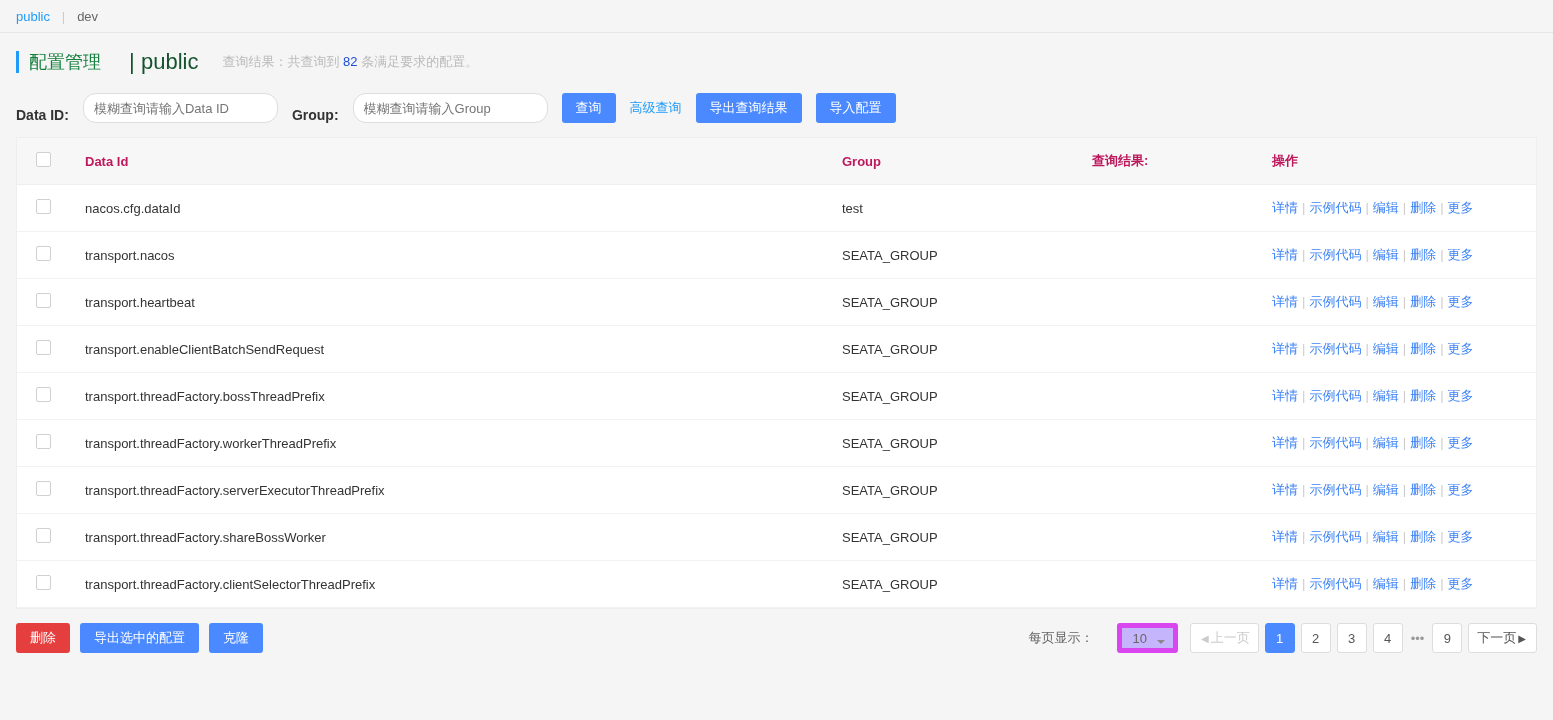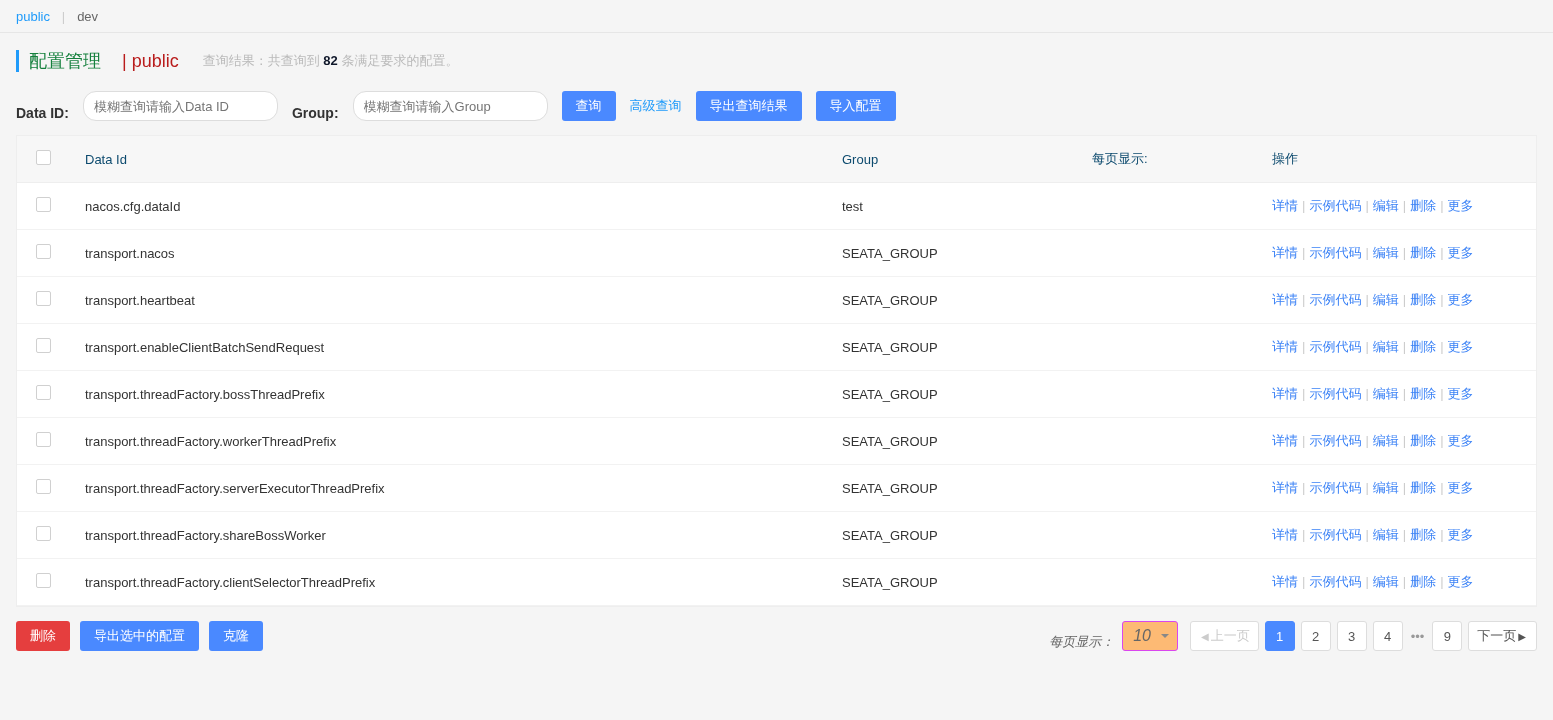--- a/index.html
+++ b/index.html
@@ -6,50 +6,50 @@
 body { font-family: -apple-system, BlinkMacSystemFont, "Segoe UI", "PingFang SC", "Microsoft YaHei", sans-serif; font-size: 14px; color: #333; background: #f5f5f5; }
 
 .tabs { padding: 8px 16px; border-bottom: 1px solid #e6e6e6; }
 .tabs .tab { display: inline-block; margin-right: 8px; font-size: 13px; color: #666; }
 .tabs .tab.active { color: #209bfa; }
 .tabs .sep { color: #ccc; margin-right: 8px; font-size: 13px; }
 
 .header { padding: 16px 16px 4px 16px; display: flex; align-items: center; }
 .header .bar { width: 3px; height: 22px; background: #209bfa; margin-right: 10px; }
 .header .title { font-size: 18px; font-weight: 500; color: #15803d; }
-.header .ns { font-size: 18px; color: #b91c1c; margin-left: 16px; }
+.header .ns { font-size: 22px; color: #14532d; margin-left: 22px; }
 .header .summary { margin-left: 24px; font-size: 13px; color: #bbb; }
-.header .summary b { color: #0f172a; font-weight: 700; }
+.header .summary b { color: #1d4ed8; font-weight: 400; }
 
 .filters { padding: 14px 16px; display: flex; align-items: flex-end; gap: 14px; }
 .filters label { font-size: 14px; font-weight: 600; color: #333; }
 .filters input[type=text] { height: 30px; border: 1px solid #ddd; border-radius: 13px; padding: 0 10px; font-size: 13px; width: 195px; background: #fff; }
 .btn { display: inline-flex; align-items: center; justify-content: center; height: 30px; padding: 12px 14px; border-radius: 3px; border: none; font-size: 13px; cursor: pointer; }
 .btn-primary { background: #4a89ff; color: #fff; }
 .btn-link { background: transparent; color: #209bfa; padding: 0; }
 .btn-danger { background: #e53e3e; color: #fff; }
 
 .table-wrap { margin: 0 16px; background: #fff; border: 1px solid #eee; }
 table { width: 100%; border-collapse: collapse; }
-thead th { text-align: left; font-weight: 400; font-size: 13px; color: #0c4a6e; padding: 14px 16px; background: #f7f7f7; border-bottom: 1px solid #eee; }
+thead th { text-align: left; font-weight: 700; font-size: 13px; color: #be185d; padding: 14px 16px; background: #f7f7f7; border-bottom: 1px solid #eee; }
 tbody td { padding: 14px 16px; font-size: 13px; color: #333; border-bottom: 1px solid #f2f2f2; }
 .chk { width: 15px; height: 15px; border: 1px solid #d0d0d0; border-radius: 2px; display: inline-block; background: #fff; }
 .col-chk { width: 52px; text-align: center; }
 .col-dataid { }
 .col-group { width: 250px; }
 .col-app { width: 180px; }
 .col-ops { width: 280px; }
 .oplink { color: #3b82f6; cursor: pointer; font-size: 13px; }
 .opsep { color: #ccc; margin: 0 4px; }
 
 .footer { padding: 14px 16px; display: flex; align-items: center; justify-content: space-between; }
 .footer .left-btns { display: flex; gap: 10px; }
 .footer .right { display: flex; align-items: center; gap: 12px; }
-.page-size { display: inline-flex; align-items: flex-end; gap: 8px; font-size: 13px; color: #666; font-style: italic; }
-.select { height: 30px; border: 1px solid #d946ef; border-radius: 3px; background: #fdba74; padding: 0 26px 0 10px; font-size: 16px; position: relative; display: inline-flex; align-items: center; min-width: 50px; }
+.page-size { display: inline-flex; align-items: center; gap: 24px; font-size: 13px; color: #666; }
+.select { height: 30px; border: 5px solid #d946ef; border-radius: 3px; background: #c4b5fd; padding: 0 26px 0 10px; font-size: 13px; position: relative; display: inline-flex; align-items: center; min-width: 50px; }
 .select::after { content: ""; position: absolute; right: 8px; top: 12px; border: 4px solid transparent; border-top-color: #888; }
 .pager { display: flex; align-items: center; gap: 6px; }
 .pbtn { height: 30px; min-width: 30px; padding: 0 8px; border: 1px solid #ddd; border-radius: 3px; background: #fff; font-size: 13px; display: inline-flex; align-items: center; justify-content: center; cursor: pointer; color: #555; }
 .pbtn.active { background: #4a89ff; color: #fff; border-color: #4a89ff; }
 .pbtn.disabled { color: #ccc; cursor: not-allowed; }
 .dots { color: #999; padding: 0 2px; font-size: 13px; }
 .chev { font-size: 10px; margin: 0 2px; }
 </style>
 </head>
 <body>
@@ -80,21 +80,21 @@
   <button class="btn btn-primary">导入配置</button>
 </div>
 
 <div class="table-wrap">
 <table>
   <thead>
     <tr>
       <th class="col-chk"><span class="chk"></span></th>
       <th class="col-dataid">Data Id</th>
       <th class="col-group">Group</th>
-      <th class="col-app">每页显示:</th>
+      <th class="col-app">查询结果:</th>
       <th class="col-ops">操作</th>
     </tr>
   </thead>
   <tbody id="tbody">
         <tr>
           <td class="col-chk"><span class="chk"></span></td>
           <td>nacos.cfg.dataId</td>
           <td>test</td>
           <td></td>
           <td><span class="oplink">详情</span><span class="opsep">|</span><span class="oplink">示例代码</span><span class="opsep">|</span><span class="oplink">编辑</span><span class="opsep">|</span><span class="oplink">删除</span><span class="opsep">|</span><span class="oplink">更多</span></td>

